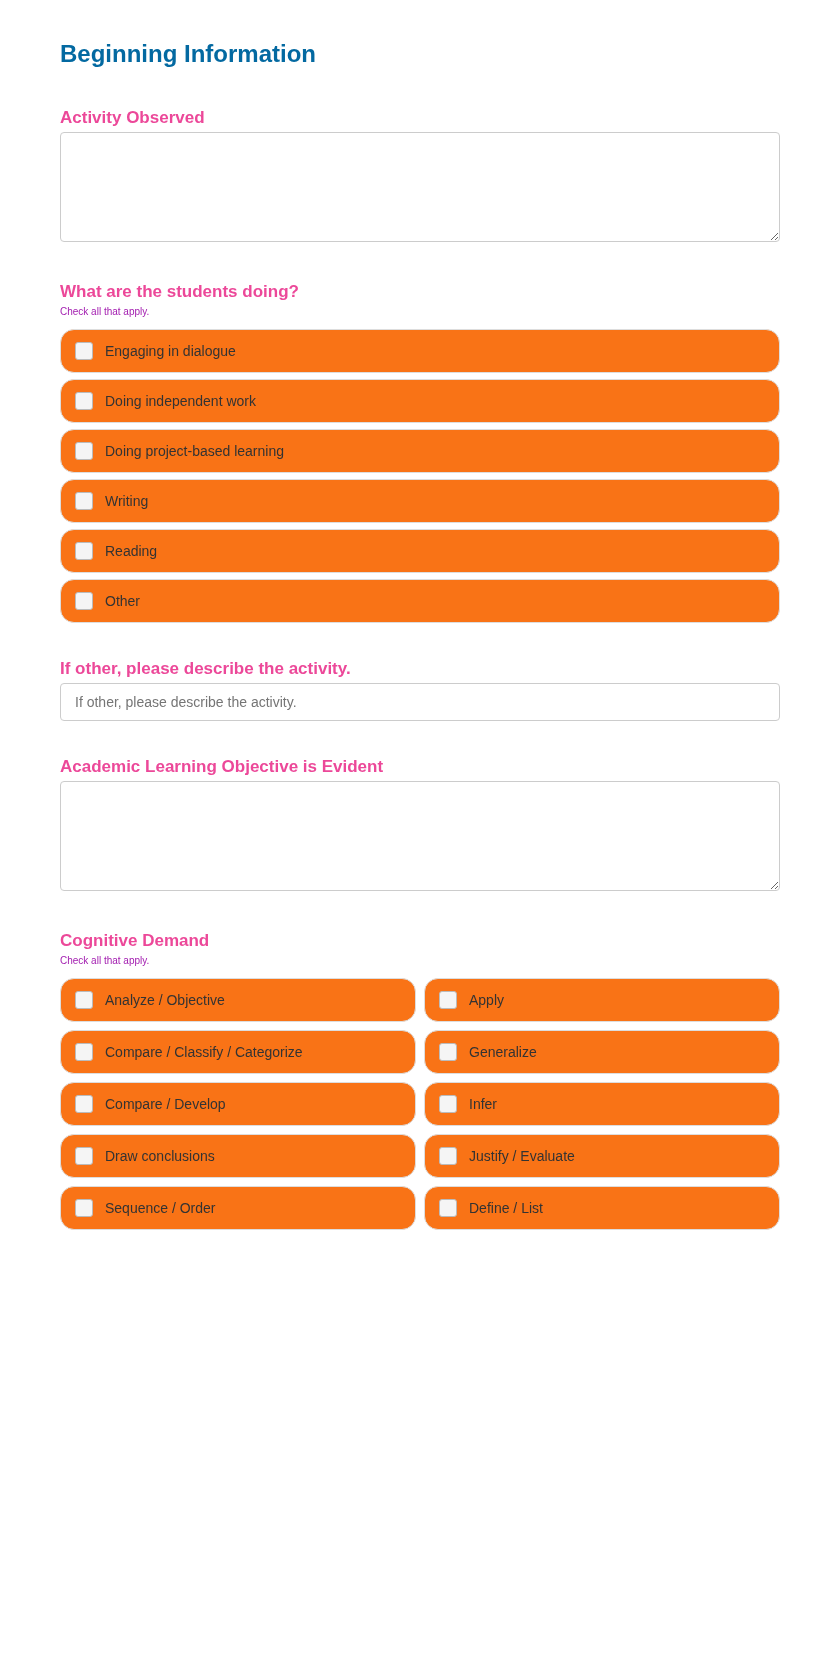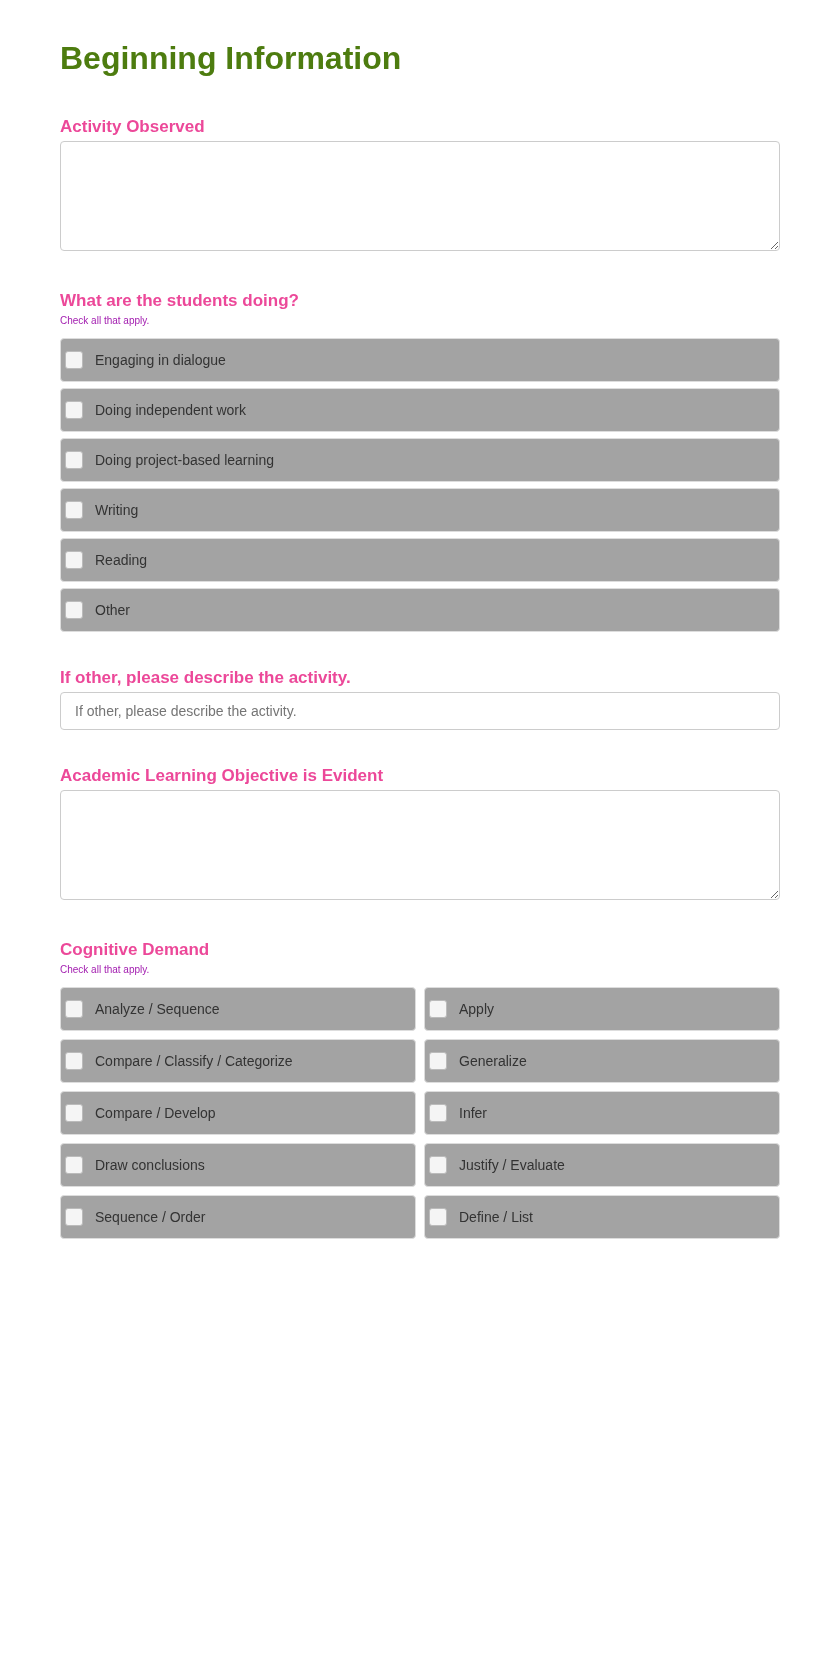--- a/index.html
+++ b/index.html
@@ -4,23 +4,23 @@
   <style>
     * { box-sizing: border-box; margin: 0; padding: 0; }
     body {
       font-family: -apple-system, BlinkMacSystemFont, 'Segoe UI', sans-serif;
       background: #fff;
       color: #333;
       padding: 40px 60px;
       max-width: 840px;
     }
     h1 {
-      font-size: 32px;
+      font-size: 24px;
       font-weight: 700;
-      color: #4d7c0f;
+      color: #0369a1;
       margin-bottom: 40px;
     }
     .section {
       margin-bottom: 36px;
     }
     .section-label {
       font-size: 17px;
       font-weight: 700;
       color: #ec4899;
       margin-bottom: 4px;
@@ -47,25 +47,25 @@
       border-radius: 4px;
       padding: 10px 14px;
       font-size: 14px;
       outline: none;
       color: #aaa;
     }
     .checkbox-item {
       display: flex;
       align-items: center;
       border: 1px solid #ddd;
-      border-radius: 4px;
-      padding: 12px 4px;
+      border-radius: 14px;
+      padding: 12px 14px;
       margin-bottom: 6px;
       cursor: pointer;
-      background: #a3a3a3;
+      background: #f97316;
     }
     .checkbox-box {
       width: 18px;
       height: 18px;
       border: 1px solid #bbb;
       border-radius: 3px;
       background: #f5f5f5;
       margin-right: 12px;
       flex-shrink: 0;
     }
@@ -132,21 +132,21 @@
   <div class="section-label">Academic Learning Objective is Evident</div>
   <textarea style=""></textarea>
 </div>
 
 <div class="section">
   <div class="section-label">Cognitive Demand</div>
   <div class="section-sublabel">Check all that apply.</div>
   <div class="two-col-grid" id="cognitive-options">
       <div class="checkbox-item">
       <div class="checkbox-box"></div>
-      <span class="checkbox-label">Analyze / Sequence</span>
+      <span class="checkbox-label">Analyze / Objective</span>
     </div>
       <div class="checkbox-item">
       <div class="checkbox-box"></div>
       <span class="checkbox-label">Apply</span>
     </div>
       <div class="checkbox-item">
       <div class="checkbox-box"></div>
       <span class="checkbox-label">Compare / Classify / Categorize</span>
     </div>
       <div class="checkbox-item">

